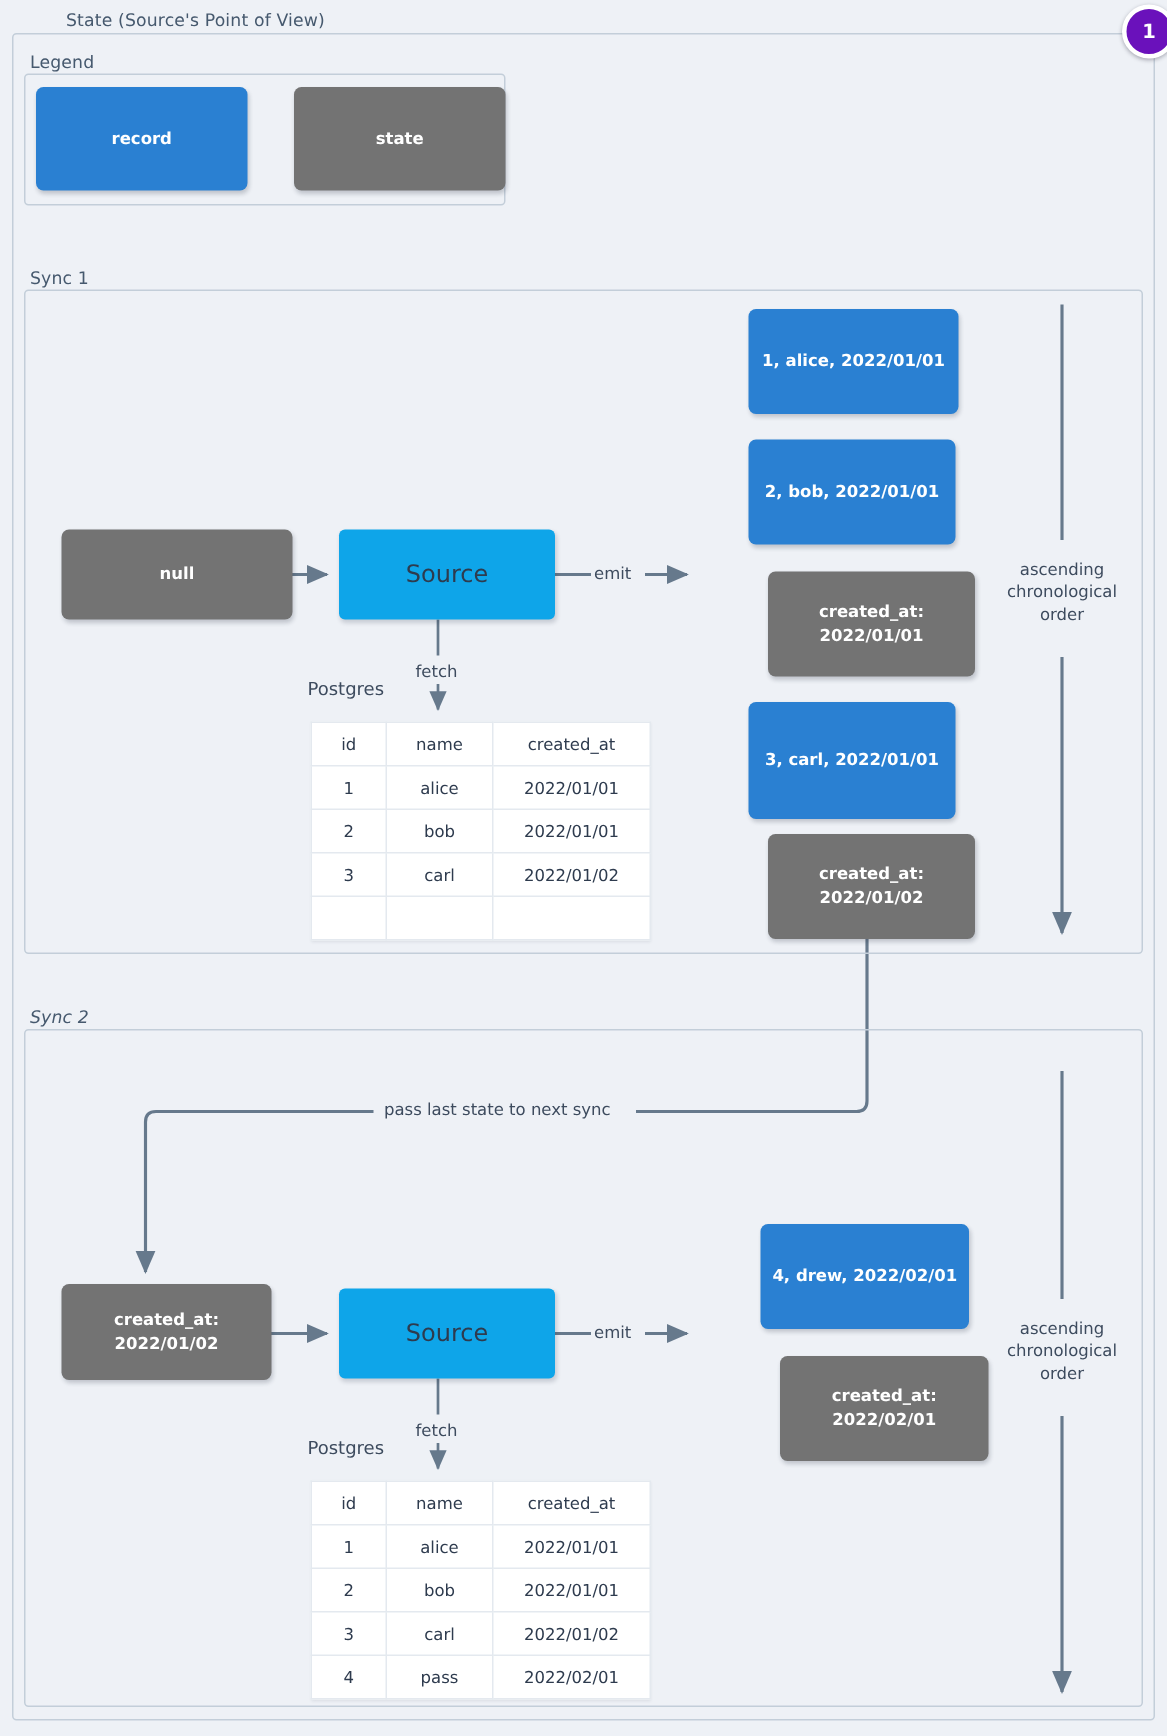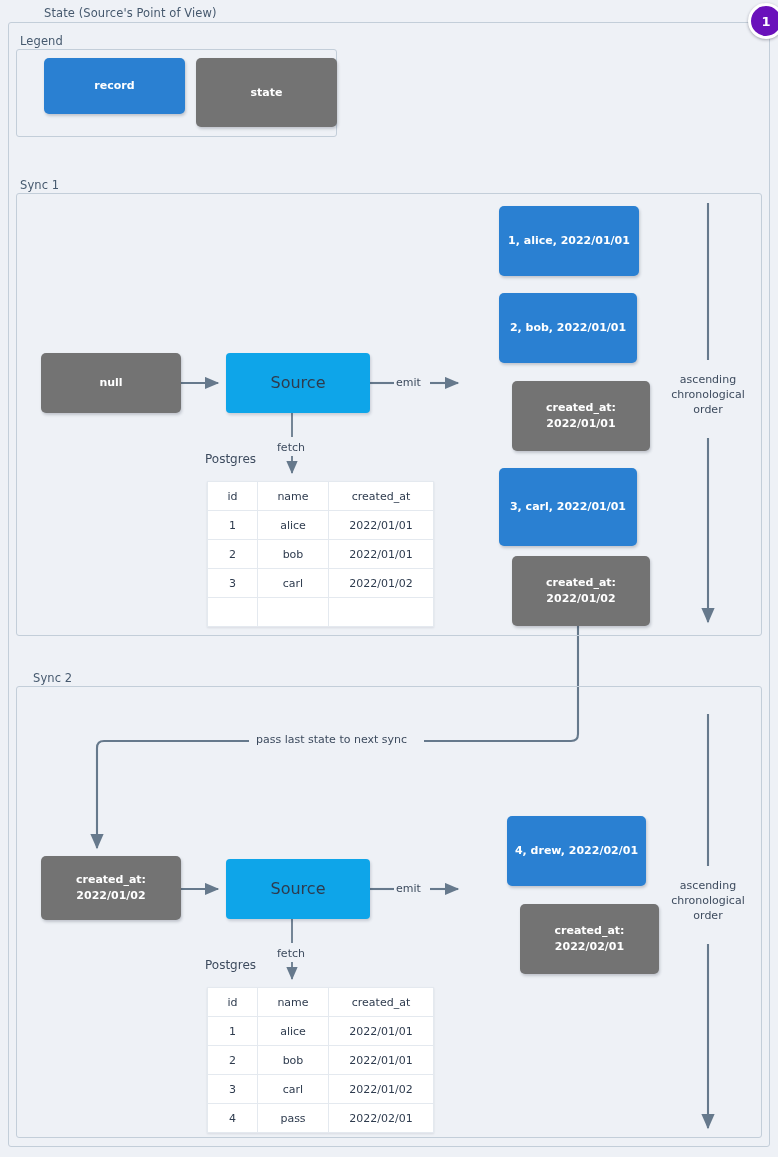--- a/index.html
+++ b/index.html
@@ -147,31 +147,31 @@
   <line class="edge" x1="708" y1="944" x2="708" y2="1128" marker-end="url(#ahd)"></line>
 </svg>
 
 <div class="abs group-title" style="left:8px; top:6px;margin-left:36px;">State (Source's Point of View)</div>
 <div class="abs group-frame" style="left:8px; top:22px; width:762px; height:1125px;"></div>
 
 <div class="badge" style="left:748px; top:3px;">1</div>
 
 <div class="abs group-title" style="left:20px; top:34px;">Legend</div>
 <div class="abs group-frame" style="left:16px; top:49px; width:321px; height:88px;"></div>
-<div class="abs node record" style="left:44px; top:58px; width:141px; height:56px;">
+<div class="abs node record" style="left:24px; top:58px; width:141px; height:69px;">
   <span>record</span>
 </div>
 <div class="abs node state" style="left:183px; top:58px; width:141px; height:69px;">
   <span>state</span>
 </div>
 
 <div class="abs group-title" style="left:20px; top:178px;">Sync 1</div>
 <div class="abs group-frame" style="left:16px; top:193px; width:746px; height:443px;"></div>
 
-<div class="abs node state" style="left:28px; top:353px; width:140px; height:60px;">
+<div class="abs node state" style="left:28px; top:353px; width:154px; height:60px;">
   <span>null</span>
 </div>
 
 <div class="abs node plain" style="left:226px; top:353px; width:144px; height:60px;">
   <span>Source</span>
 </div>
 
 <div class="lbl" style="left:396px; top:376px;">emit</div>
 <div class="lbl" style="left:277px; top:441px;">fetch</div>
 <div class="lbl big" style="left:205px; top:452px;">Postgres</div>
@@ -225,21 +225,21 @@
 </div>
 <div class="abs node state" style="left:499px; top:556px; width:138px; height:70px;">
   <span>
     <span>created_at:</span><br>
     <span>2022/01/02</span>
   </span>
 </div>
 
 <div class="lbl multiline" style="left:663px; top:373px; width:90px;">ascending chronological order</div>
 
-<div class="abs group-title" style="left:33px; top:671px;">Sync 2</div>
+<div class="abs group-title" style="left:20px; top:671px;font-style:italic;">Sync 2</div>
 <div class="abs group-frame" style="left:16px; top:686px; width:746px; height:452px;"></div>
 
 <div class="lbl" style="left:256px; top:733px;">pass last state to next sync</div>
 
 <div class="abs node state" style="left:28px; top:856px; width:140px; height:64px;">
   <span>
     <span>created_at:</span><br>
     <span>2022/01/02</span>
   </span>
 </div>

